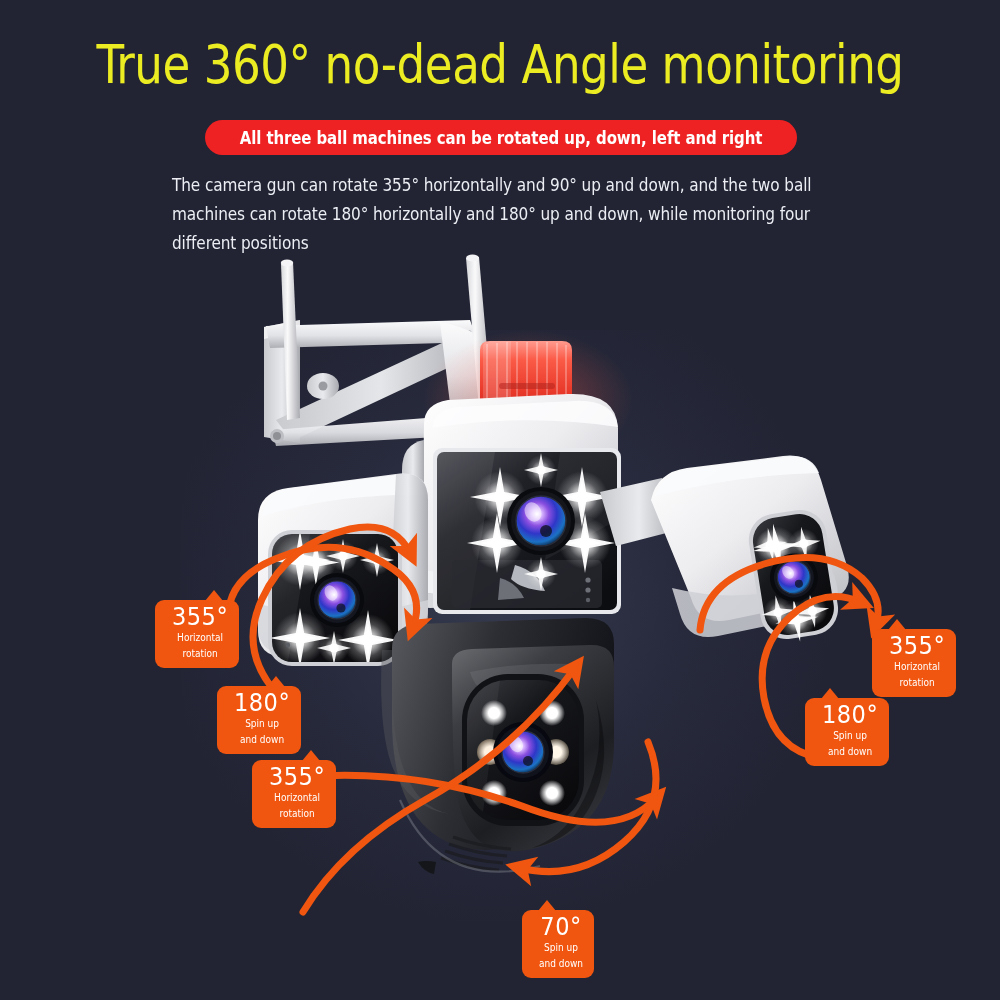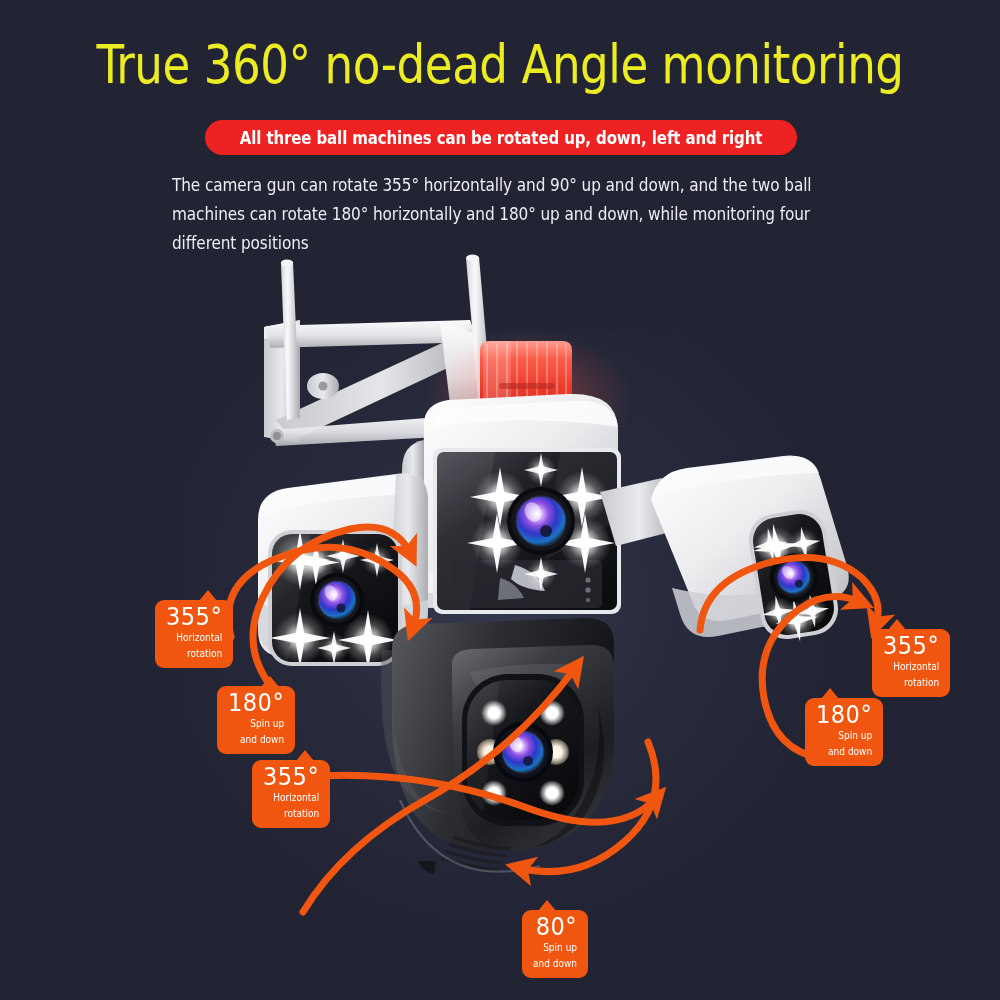--- a/index.html
+++ b/index.html
@@ -39,21 +39,21 @@
     color:#eceef4; font-size:17px; line-height:29px;
     font-family:"DejaVu Sans Condensed","Liberation Sans", sans-serif;
     letter-spacing:-0.1px;
   }
   
   #stage { position:absolute; left:0; top:0; width:1000px; height:1000px; }
   svg.layer { position:absolute; left:0; top:0; width:1000px; height:1000px; overflow:visible; }
   
   .callout {
     position:absolute; background:#f0560f; border-radius:9px;
-    padding:4px 11px 7px 11px; color:#ffffff; text-align:right;
+    padding:4px 11px 7px 17px; color:#ffffff; text-align:center;
     font-family:"DejaVu Sans Condensed","Liberation Sans", sans-serif;
     line-height:1.0;
   }
   .callout .deg {
     display:block; font-size:25px; font-weight:400; letter-spacing:0.5px;
     margin-bottom:1px;
   }
   .callout .sub {
     display:block; font-size:10px; line-height:15.5px; font-weight:400;
   }
@@ -432,16 +432,16 @@
 
 <div class="callout tail-left" style="left:805px; top:698px;">
   <span class="tail"></span>
   <span class="deg">180°</span>
   <span class="sub">Spin up</span>
   <span class="sub">and down</span>
 </div>
 
 <div class="callout tail-left" style="left:522px; top:910px;">
   <span class="tail"></span>
-  <span class="deg">80°</span>
+  <span class="deg">70°</span>
   <span class="sub">Spin up</span>
   <span class="sub">and down</span>
 </div>
 
 </body></html>

